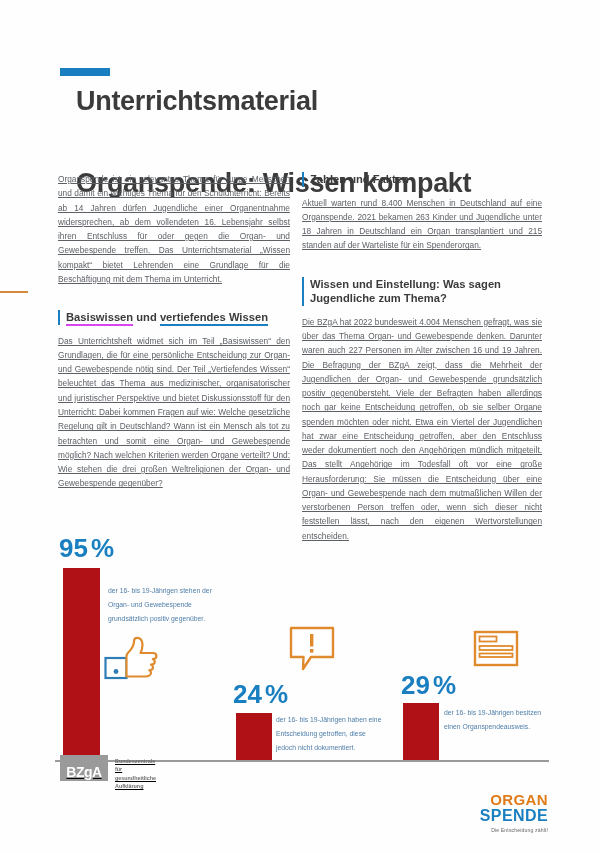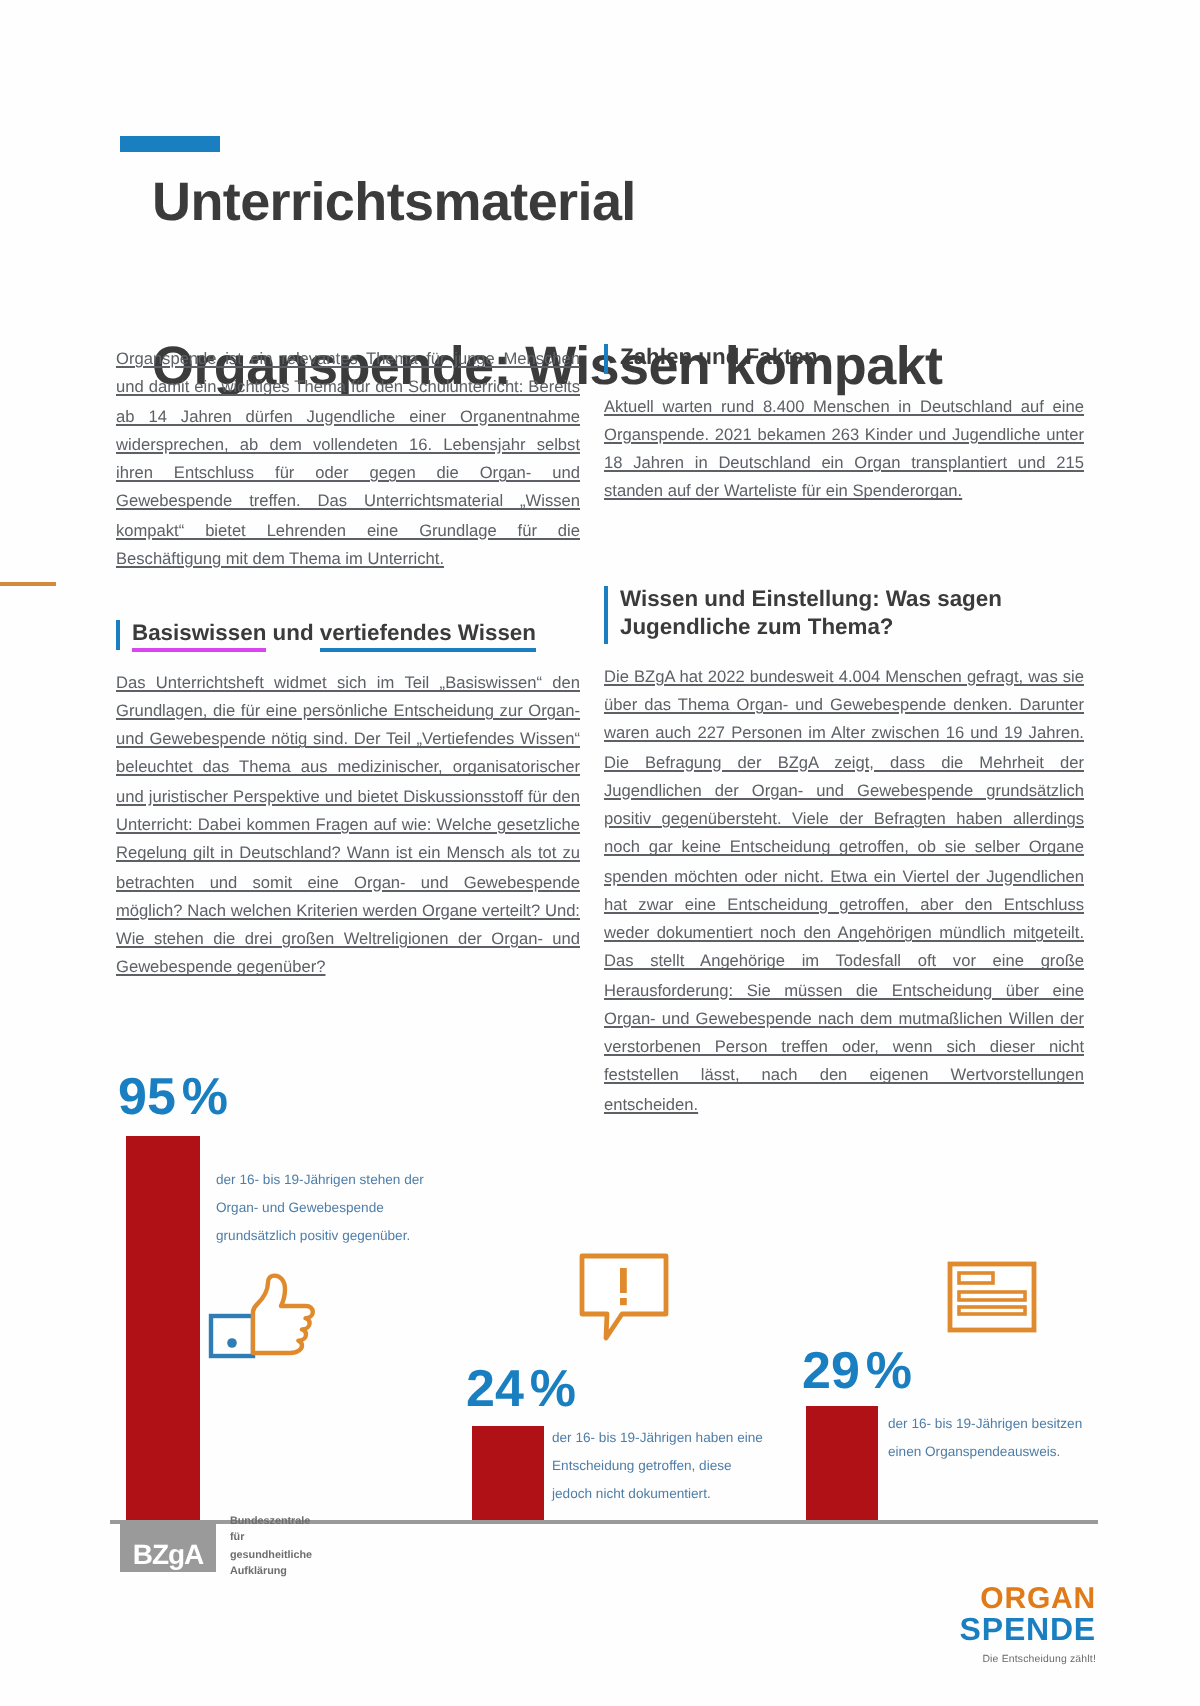--- a/index.html
+++ b/index.html
@@ -162,21 +162,22 @@
   .icon-thumb { left: 104px; top: 636px; }
   .icon-excl  { left: 287px; top: 624px; }
   .icon-card  { left: 473px; top: 630px; }
 
   
   .footer-bzga {
     position: absolute;
     left: 60px;
     top: 755px;
     display: flex;
-    align-items: center;
+    align-items: flex-start;
+    text-decoration: underline;
   }
   .bzga-mark {
     width: 48px;
     height: 26px;
     background: #9a9a9a;
     color: #ffffff;
     font-size: 14px;
     font-weight: bold;
     letter-spacing: -0.5px;
     display: flex;
@@ -251,21 +252,21 @@
     <p class="body-text justified" style="margin:0;">Das Unterrichtsheft widmet sich im Teil „Basiswissen“ den Grundlagen, die für eine persönliche Entscheidung zur Organ- und Gewebespende nötig sind. Der Teil „Vertiefendes Wissen“ beleuchtet das Thema aus medizinischer, organisatorischer und juristischer Perspektive und bietet Diskussionsstoff für den Unterricht: Dabei kommen Fragen auf wie: Welche gesetzliche Regelung gilt in Deutschland? Wann ist ein Mensch als tot zu betrachten und somit eine Organ- und Gewebespende möglich? Nach welchen Kriterien werden Organe verteilt? Und: Wie stehen die drei großen Weltreligionen der Organ- und Gewebespende gegenüber?</p>
   </div>
 
   <div class="col-right">
 
     <div class="sec-head">
       <div class="sec-bar"></div>
       <div class="sec-title">Zahlen und Fakten</div>
     </div>
 
-    <p class="body-text justified" style="margin:0 0 16px 0;">Aktuell warten rund 8.400 Menschen in Deutschland auf eine Organspende. 2021 bekamen 263 Kinder und Jugendliche unter 18 Jahren in Deutschland ein Organ transplantiert und 215 standen auf der Warteliste für ein Spenderorgan.</p>
+    <p class="body-text justified" style="margin:0 0 0 0;">Aktuell warten rund 8.400 Menschen in Deutschland auf eine Organspende. 2021 bekamen 263 Kinder und Jugendliche unter 18 Jahren in Deutschland ein Organ transplantiert und 215 standen auf der Warteliste für ein Spenderorgan.</p>
 
     <div class="block-gap"></div>
 
     <div class="sec-head">
       <div class="sec-bar"></div>
       <div class="sec-title">Wissen und Einstellung: Was sagen Jugendliche zum Thema?</div>
     </div>
 
     <p class="body-text justified" style="margin:0;">Die BZgA hat 2022 bundesweit 4.004 Menschen gefragt, was sie über das Thema Organ- und Gewebespende denken. Darunter waren auch 227 Personen im Alter zwischen 16 und 19 Jahren. Die Befragung der BZgA zeigt, dass die Mehrheit der Jugendlichen der Organ- und Gewebespende grundsätzlich positiv gegenübersteht. Viele der Befragten haben allerdings noch gar keine Entscheidung getroffen, ob sie selber Organe spenden möchten oder nicht. Etwa ein Viertel der Jugendlichen hat zwar eine Entscheidung getroffen, aber den Entschluss weder dokumentiert noch den Angehörigen mündlich mitgeteilt. Das stellt Angehörige im Todesfall oft vor eine große Herausforderung: Sie müssen die Entscheidung über eine Organ- und Gewebespende nach dem mutmaßlichen Willen der verstorbenen Person treffen oder, wenn sich dieser nicht feststellen lässt, nach den eigenen Wertvorstellungen entscheiden.</p>
   </div>

